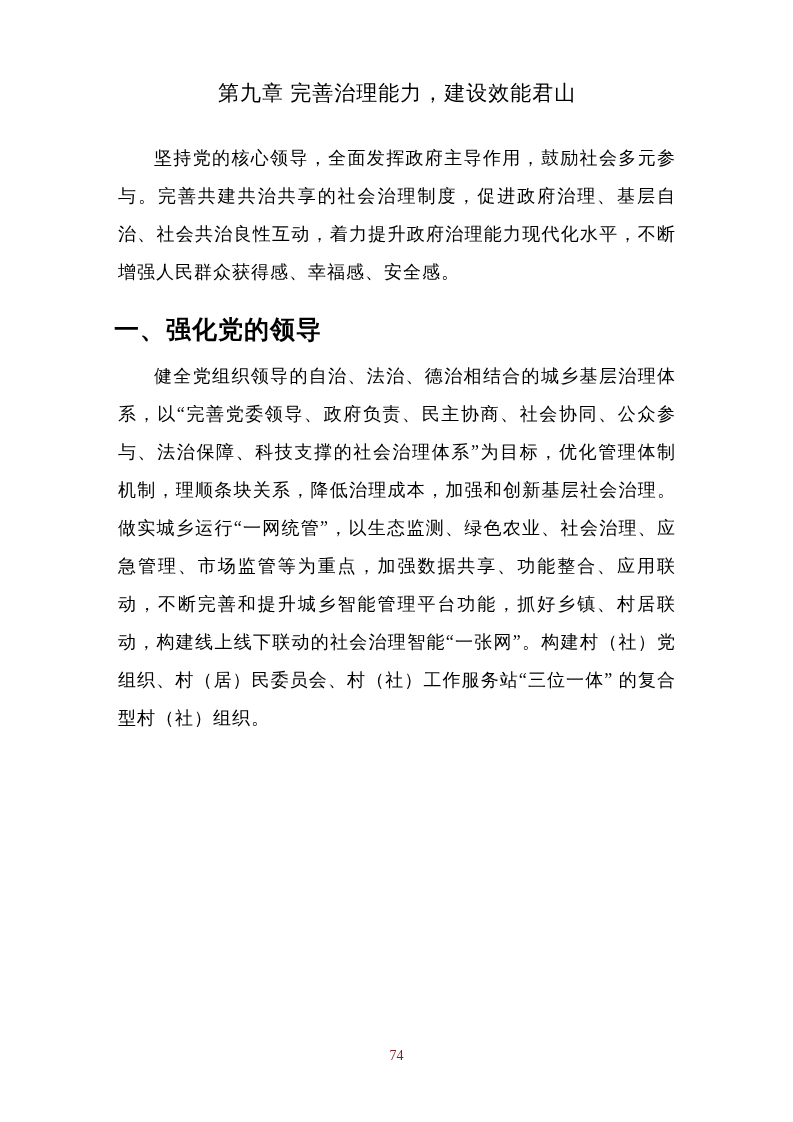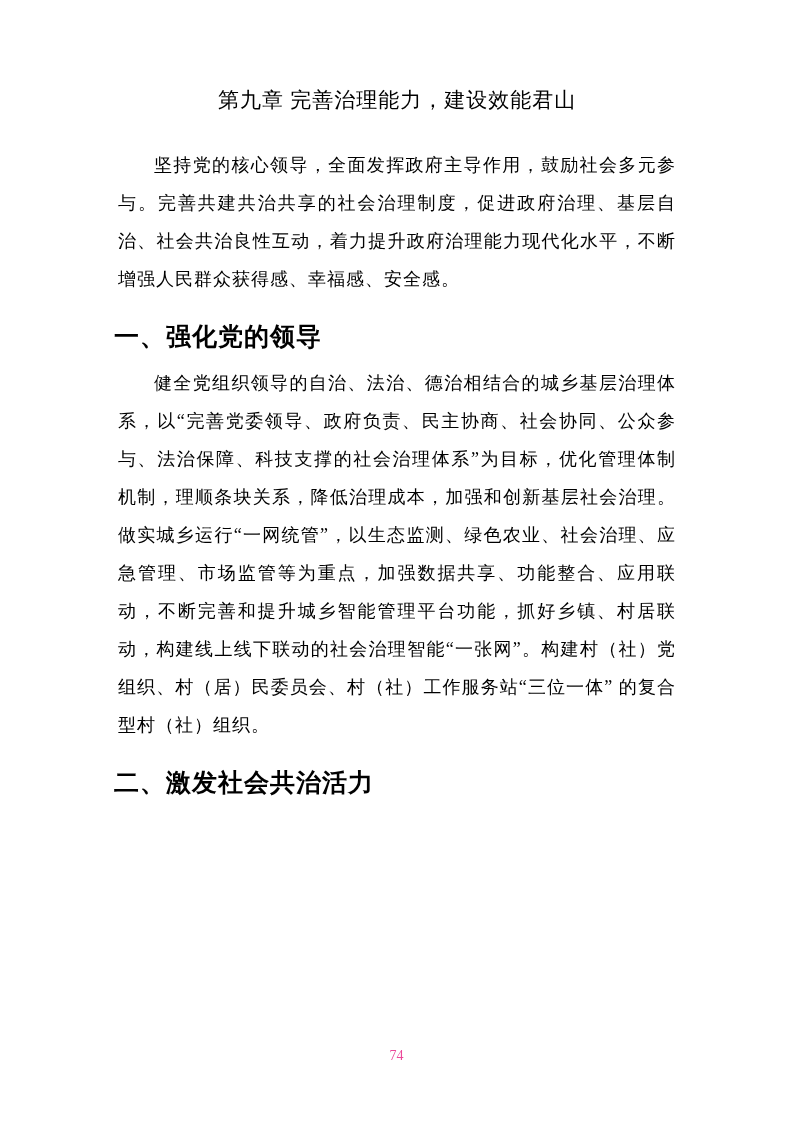--- a/index.html
+++ b/index.html
@@ -16,21 +16,21 @@
     background: #ffffff;
     color: #000000;
     font-family: "Liberation Serif", "DejaVu Serif", serif;
     overflow: hidden;
     box-sizing: border-box;
     outline: 1px solid #e9e9e9;
   }
   .content {
     position: absolute;
     left: 114px;
-    top: 84px;
+    top: 77px;
     width: 566px;
   }
   .doc-title {
     font-size: 21px;
     font-weight: normal;
     line-height: 32px;
     text-align: center;
     letter-spacing: 1px;
     margin: 0 0 30px 0;
   }
@@ -53,34 +53,33 @@
     margin: 24px 0 14px 0;
   }
   .page-number {
     position: absolute;
     bottom: 58px;
     left: 0;
     width: 100%;
     text-align: center;
     font-family: "Liberation Serif", "DejaVu Serif", serif;
     font-size: 14px;
-    color: #ec4899;
+    color: #7f1d1d;
   }
 </style>
 </head>
 <body>
 
 <div class="page">
   <div class="content">
     <h1 class="doc-title">第九章 完善治理能力，建设效能君山</h1>
 
     <p class="body-para">坚持党的核心领导，全面发挥政府主导作用，鼓励社会多元参与。完善共建共治共享的社会治理制度，促进政府治理、基层自治、社会共治良性互动，着力提升政府治理能力现代化水平，不断增强人民群众获得感、幸福感、安全感。</p>
 
     <h2 class="section-heading">一、强化党的领导</h2>
 
     <p class="body-para">健全党组织领导的自治、法治、德治相结合的城乡基层治理体系，以“完善党委领导、政府负责、民主协商、社会协同、公众参与、法治保障、科技支撑的社会治理体系”为目标，优化管理体制机制，理顺条块关系，降低治理成本，加强和创新基层社会治理。做实城乡运行“一网统管”，以生态监测、绿色农业、社会治理、应急管理、市场监管等为重点，加强数据共享、功能整合、应用联动，不断完善和提升城乡智能管理平台功能，抓好乡镇、村居联动，构建线上线下联动的社会治理智能“一张网”。构建村（社）党组织、村（居）民委员会、村（社）工作服务站“三位一体” 的复合型村（社）组织。</p>
 
-    <h2 class="section-heading">二、激发社会共治活力</h2>
 
   </div>
 
   <div class="page-number">74</div>
 </div>
 
 </body></html>

